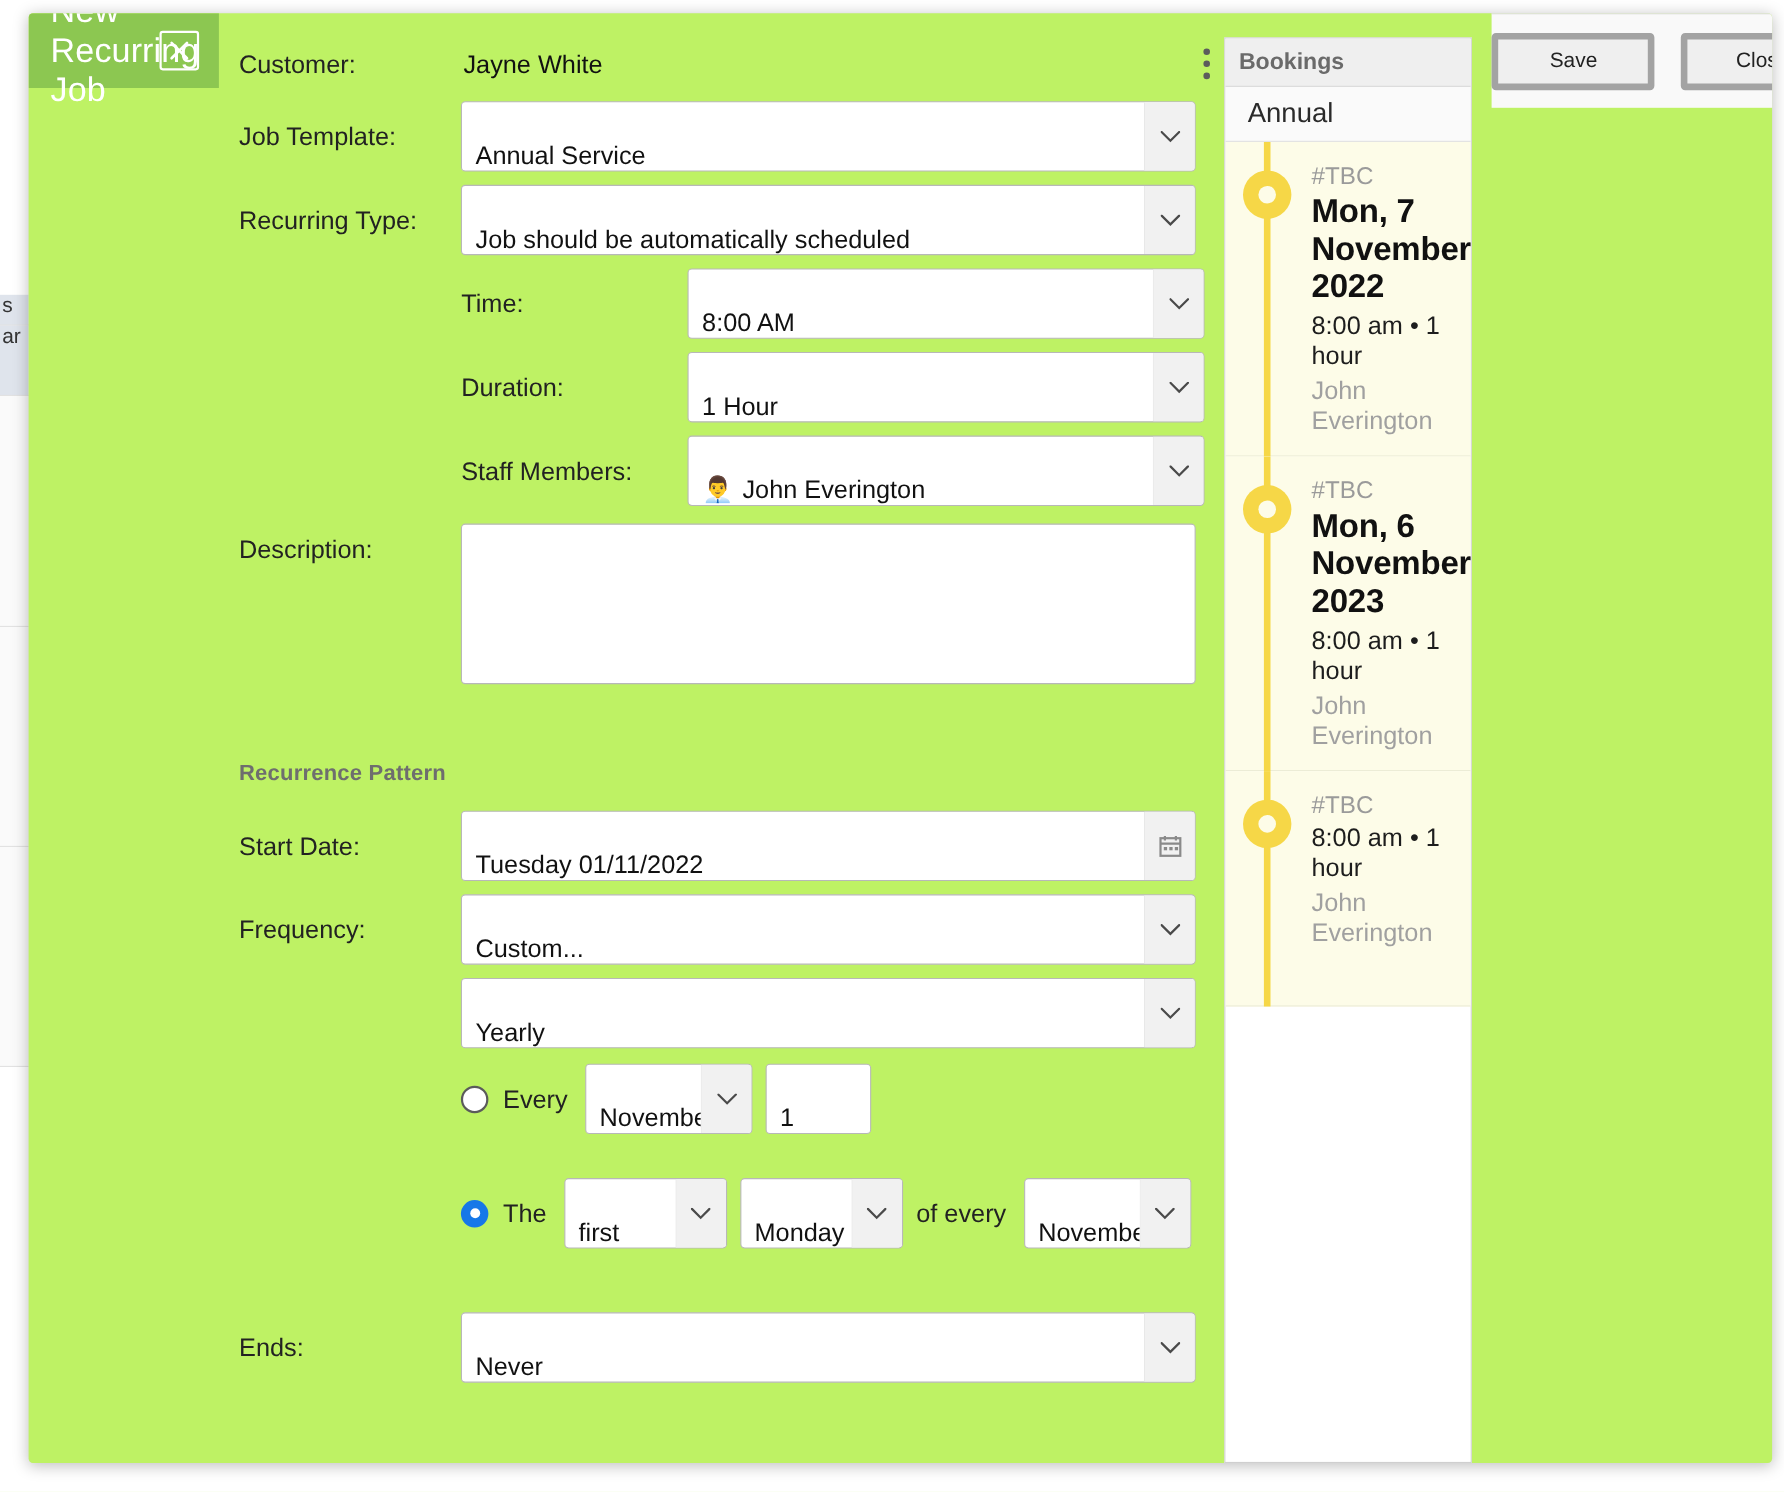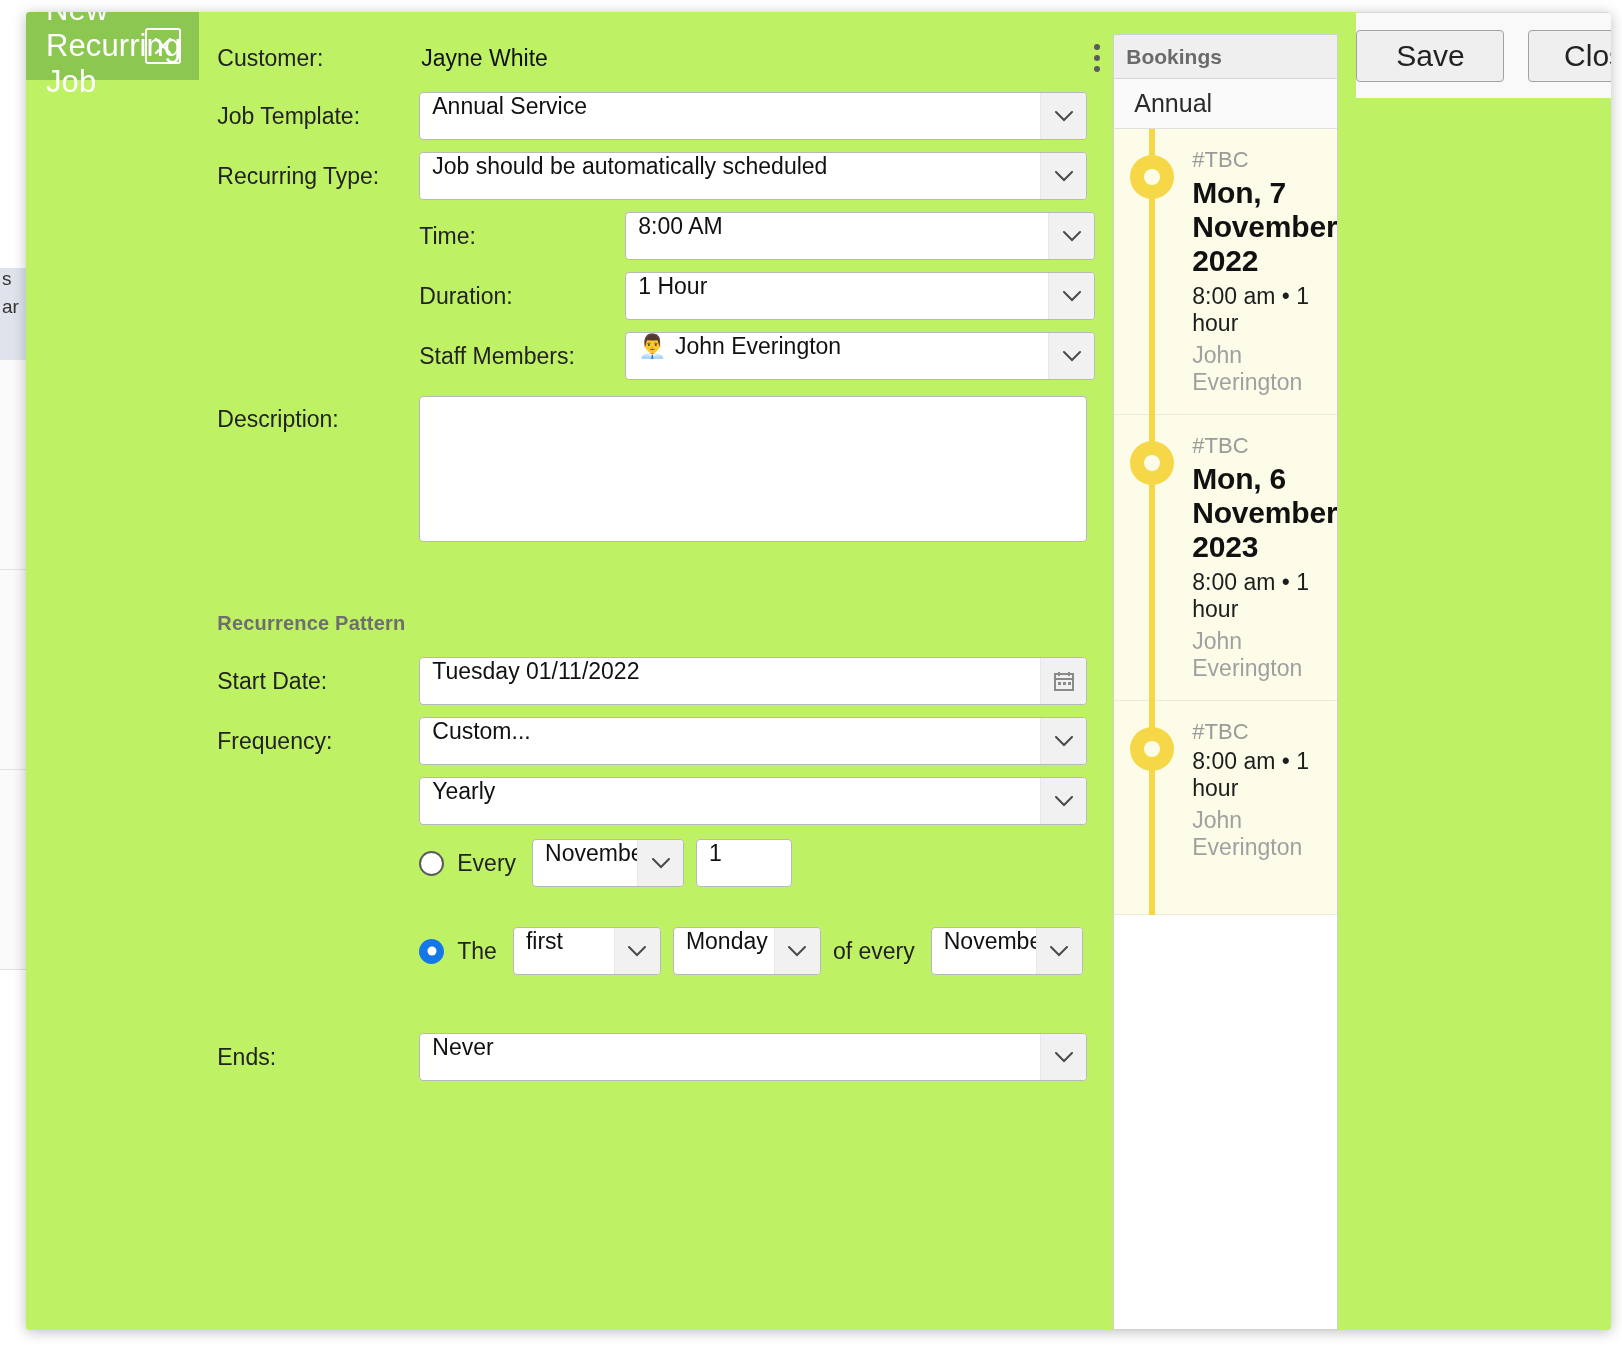--- a/index.html
+++ b/index.html
@@ -93,25 +93,25 @@
   }
   .lbl {
     font-size: 23px; color: #222;
     width: 206px; flex: 0 0 206px;
     padding-left: 4px;
   }
   .lbl.indent { padding-left: 206px; width: 412px; flex: 0 0 412px; }
 
   
   .field {
-    height: 48px;
+    height: 64px;
     background: #ffffff;
     border: 1px solid #b8b8b8;
     border-radius: 4px;
-    display: flex; align-items: flex-start;
+    display: flex; align-items: flex-end;
     font-size: 23px; color: #111;
     padding: 0 0 0 12px;
     position: relative;
     cursor: pointer;
   }
   .field.plain { cursor: text; }
   .field .val { flex: 1 1 auto; overflow: hidden; white-space: nowrap; }
   .chev {
     width: 46px; flex: 0 0 46px;
     height: 100%;
@@ -253,23 +253,23 @@
   #footer {
     flex: 0 0 86px; height: 86px;
     border-top: 1px solid #d9d9d9;
     background: #f9f9f9;
     display: flex; align-items: center; justify-content: flex-end;
     padding-right: 36px; gap: 24px;
   }
   .btn {
     width: 148px; height: 52px;
     background: #efefef;
-    border: 1px solid #a3a3a3;
+    border: 6px solid #a3a3a3;
     border-radius: 4px;
-    font-size: 30px; color: #222;
+    font-size: 19px; color: #222;
     display: flex; align-items: center; justify-content: center;
     cursor: pointer;
     font-family: "Liberation Sans", sans-serif;
   }
   .avatar-glyph { font-size: 23px; margin-right: 8px; }
 </style>
 </head>
 <body>
 
 <div id="bg-page">

